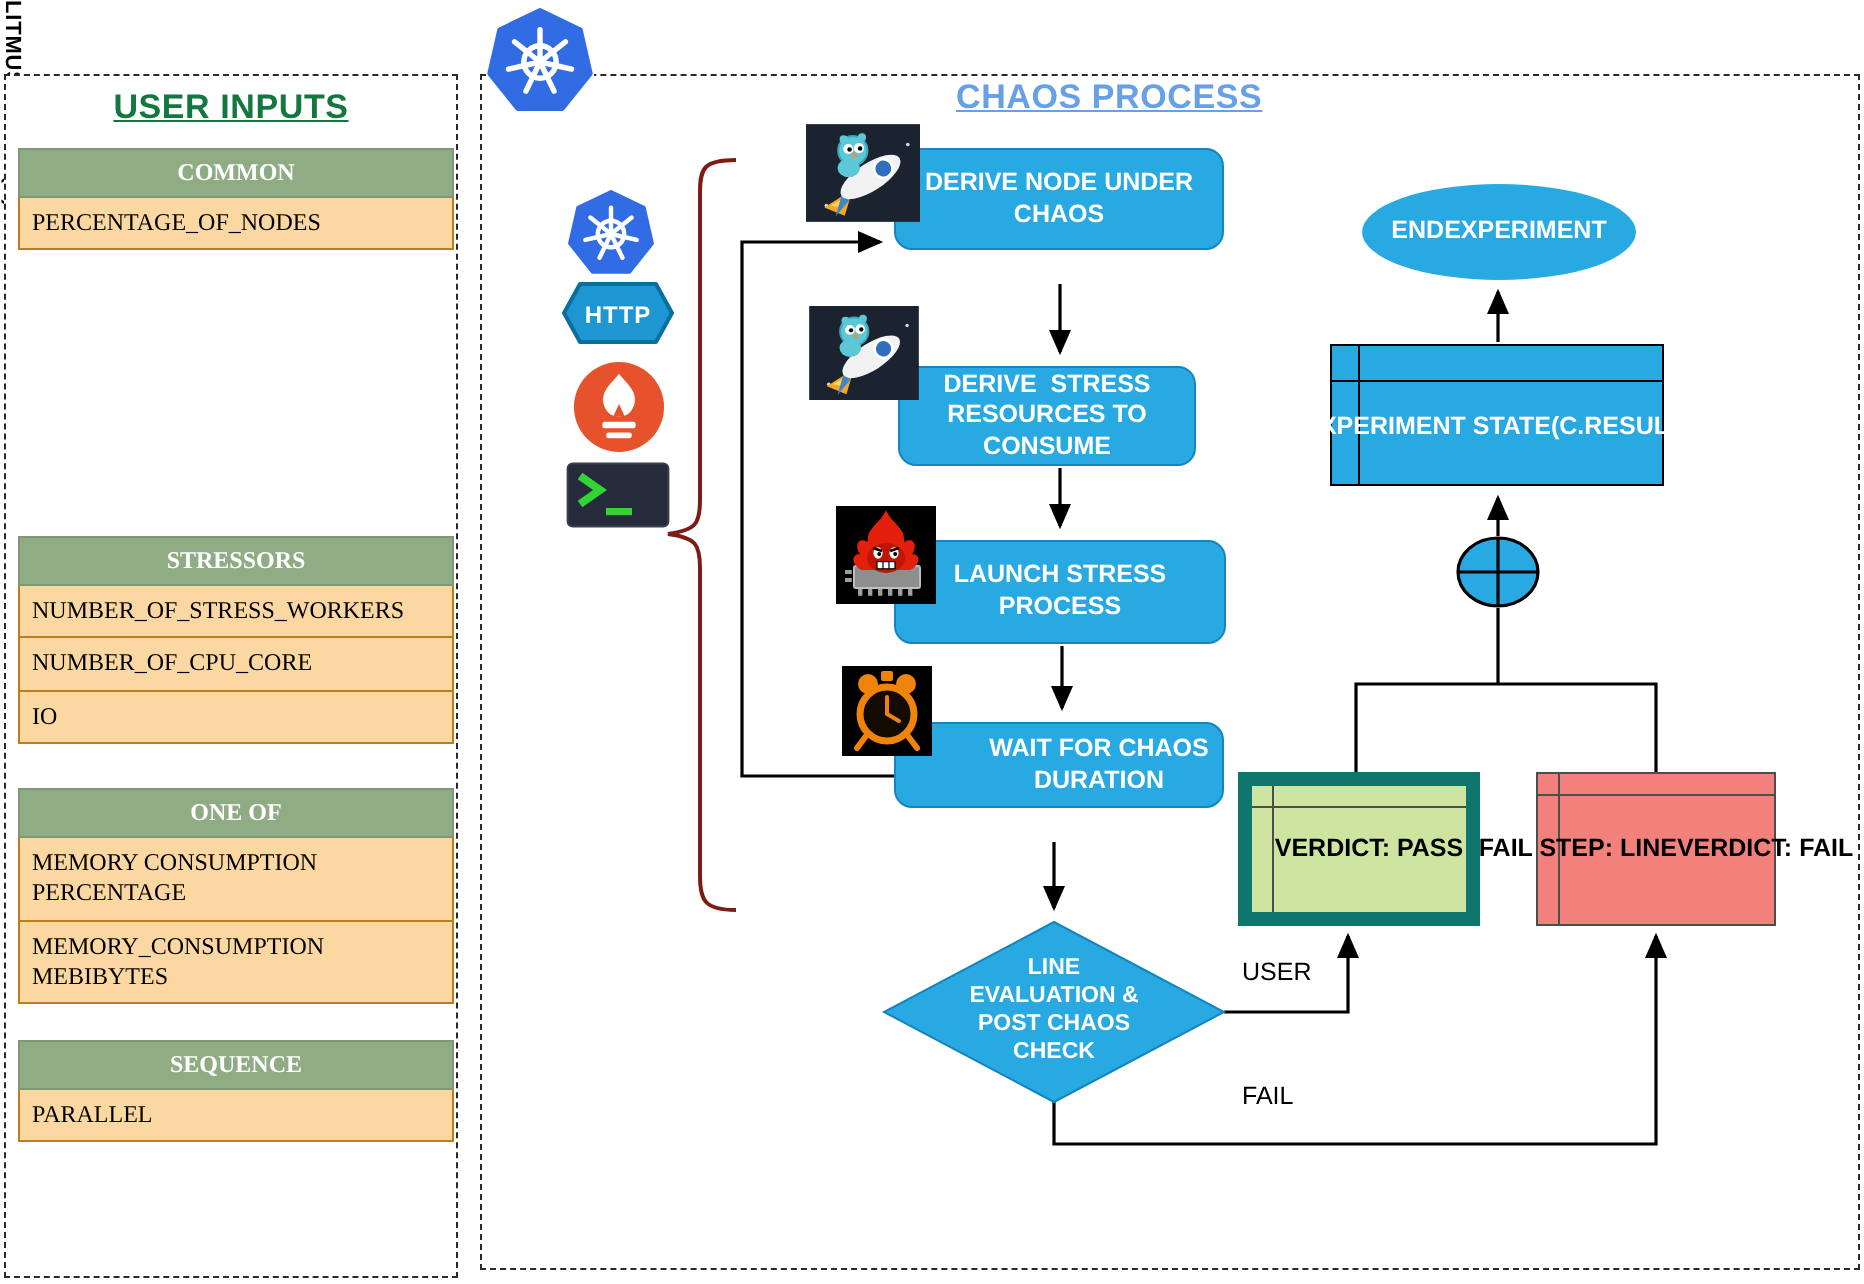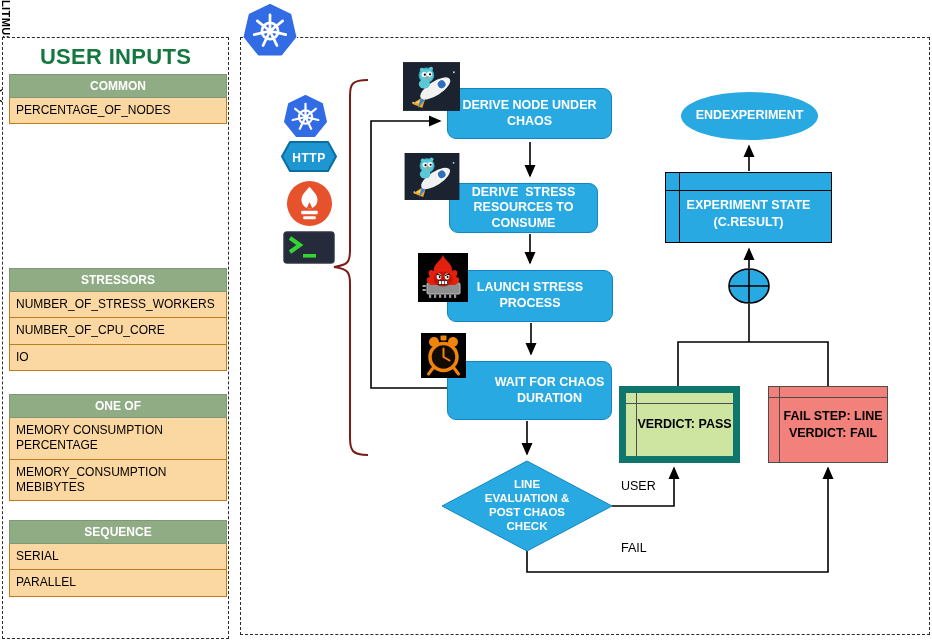--- a/index.html
+++ b/index.html
@@ -1,39 +1,39 @@
 <!DOCTYPE html>
 <html><head>
 <meta charset="utf-8">
 <style>
   html,body{margin:0;padding:0;background:#fff;}
   .stage{position:relative;width:932px;height:642px;background:#fff;overflow:hidden;
          font-family:"Liberation Sans","DejaVu Sans",sans-serif;color:#000;}
   .panel{position:absolute;border:1.5px dashed #2a2a2a;background:#fff;box-sizing:border-box;}
   #left-panel{left:2px;top:37px;width:227px;height:602px;}
   #right-panel{left:240px;top:37px;width:690px;height:598px;}
-  .ptitle{position:absolute;font-weight:bold;font-size:22px;letter-spacing:.3px;white-space:nowrap;}
+  .ptitle{position:absolute;font-weight:bold;font-size:17px;letter-spacing:.3px;white-space:nowrap;text-decoration:underline;}
   #ui-title{left:0;top:6px;width:100%;text-align:center;color:#14773F;}
   #cp-title{left:478px;top:39px;color:#67A0E6;}
-  .tgroup{position:absolute;left:6px;width:218px;box-sizing:border-box;}
+  .tgroup{position:absolute;left:6px;width:218px;box-sizing:border-box;font-family:Liberation Serif, serif;}
   .thead{background:#8FAC84;color:#fff;font-weight:bold;font-size:12px;text-align:center;
          padding:4px 2px;border:1px solid #7d9873;box-sizing:border-box;}
   .trow{background:#FBD7A1;border:1px solid #BE7D1C;border-top:none;font-size:12px;
         padding:5px 6px;line-height:1.28;box-sizing:border-box;}
   .pbox{position:absolute;background:#29A9E1;border:1px solid #1385C0;border-radius:9px;
         display:flex;flex-direction:column;align-items:center;justify-content:center;
         color:#fff;font-weight:bold;font-size:12.5px;line-height:1.25;text-align:center;
         box-sizing:border-box;z-index:3;}
   .pbox span,.dlabel span,.card-label span,.ellipse span{white-space:pre;display:block;}
   .dlabel{position:absolute;z-index:3;color:#fff;font-weight:bold;font-size:11.5px;
           line-height:1.22;text-align:center;}
   .card{position:absolute;z-index:3;box-sizing:border-box;}
   .card .hline{position:absolute;left:0;right:0;height:0;border-top:1px solid;}
   .card .vline{position:absolute;top:0;bottom:0;width:0;border-left:1px solid;}
-  .card-label{position:absolute;inset:0;display:flex;flex-direction:column;align-items:center;
+  .card-label{position:absolute;inset:0;display:flex;flex-direction:row;align-items:center;
               justify-content:center;font-weight:bold;font-size:12.5px;line-height:1.3;text-align:left;}
   #card-pass{left:619px;top:386px;width:121px;height:77px;background:#CDE5A1;border:7px solid #0f766e;}
   #card-pass .hline,#card-pass .vline{border-color:#4D4D4D;}
   #card-fail{left:768px;top:386px;width:120px;height:77px;background:#F2817B;border:1px solid #4D4D4D;}
   #card-fail .hline,#card-fail .vline{border-color:#4D4D4D;}
   #card-state{left:665px;top:172px;width:167px;height:71px;background:#29A9E1;border:1.5px solid #000;}
   #card-state .hline,#card-state .vline{border-color:#000;}
   #card-state .card-label{color:#fff;padding-top:12px;}
   .ellipse{position:absolute;background:#29A9E1;border-radius:50%;display:flex;flex-direction:row;
            align-items:center;justify-content:center;color:#fff;font-weight:bold;font-size:12.5px;
@@ -68,26 +68,26 @@
     </div>
 
     <div class="tgroup" style="top:356px;">
       <div class="thead">ONE OF</div>
       <div class="trow">MEMORY CONSUMPTION PERCENTAGE</div>
       <div class="trow">MEMORY_CONSUMPTION MEBIBYTES</div>
     </div>
 
     <div class="tgroup" style="top:482px;border-radius:26px;">
       <div class="thead">SEQUENCE</div>
-      <div class="trow">SERIAL</div>
       <div class="trow">PARALLEL</div>
     </div>
   </div>
 
   <div id="right-panel" class="panel"></div>
+  <div id="cp-title" class="ptitle">CHAOS PROCESS</div>
 
   <svg id="overlay" width="932" height="642" viewBox="0 0 932 642">
     <defs>
       <marker id="ah" markerWidth="10" markerHeight="8" refX="7" refY="3.5" orient="auto">
         <path d="M0,0 L8,3.5 L0,7 Z" fill="#000"></path>
       </marker>
     </defs>
     <g>
       <path d="M368,80 C352,80 350,84 350,96 V250 C350,262 348,265 334,267 C348,269 350,272 350,284 V438 C350,450 352,455 368,455" stroke="#7B1D16" stroke-width="2" fill="none"></path>
     </g>
@@ -106,34 +106,34 @@
     </g>
     <g>
       <ellipse cx="749" cy="286" rx="20" ry="17" fill="#29A9E1" stroke="#000" stroke-width="1.6"></ellipse>
       <path d="M729,286 H769 M749,269 V303" stroke="#000" stroke-width="1.6" fill="none"></path>
     </g>
     <polygon points="527,461 612,506 527,551 442,506" fill="#29A9E1" stroke="#1385C0" stroke-width="1"></polygon>
   </svg>
 
   <div id="litmus-label">LITMUS PROBE(S)</div>
 
-  <div class="pbox" style="left:447px;top:88px;width:165px;height:51px;">
+  <div class="pbox" style="left:447px;top:74px;width:165px;height:51px;">
     <span>DERIVE NODE UNDER</span>
     <span>CHAOS</span>
   </div>
   <div class="pbox" style="left:449px;top:183px;width:149px;height:50px;">
     <span>DERIVE  STRESS</span>
     <span>RESOURCES TO</span>
     <span>CONSUME</span>
   </div>
   <div class="pbox" style="left:447px;top:270px;width:166px;height:52px;">
     <span>LAUNCH STRESS</span>
     <span>PROCESS</span>
   </div>
-  <div class="pbox" style="left:447px;top:361px;width:165px;height:59px;padding-left:40px;">
+  <div class="pbox" style="left:447px;top:361px;width:165px;height:43px;padding-left:40px;">
     <span>WAIT FOR CHAOS</span>
     <span>DURATION</span>
   </div>
 
   <div class="dlabel" style="left:447px;top:477px;width:160px;">
     <span>LINE</span>
     <span>EVALUATION &amp;</span>
     <span>POST CHAOS</span>
     <span>CHECK</span>
   </div>

